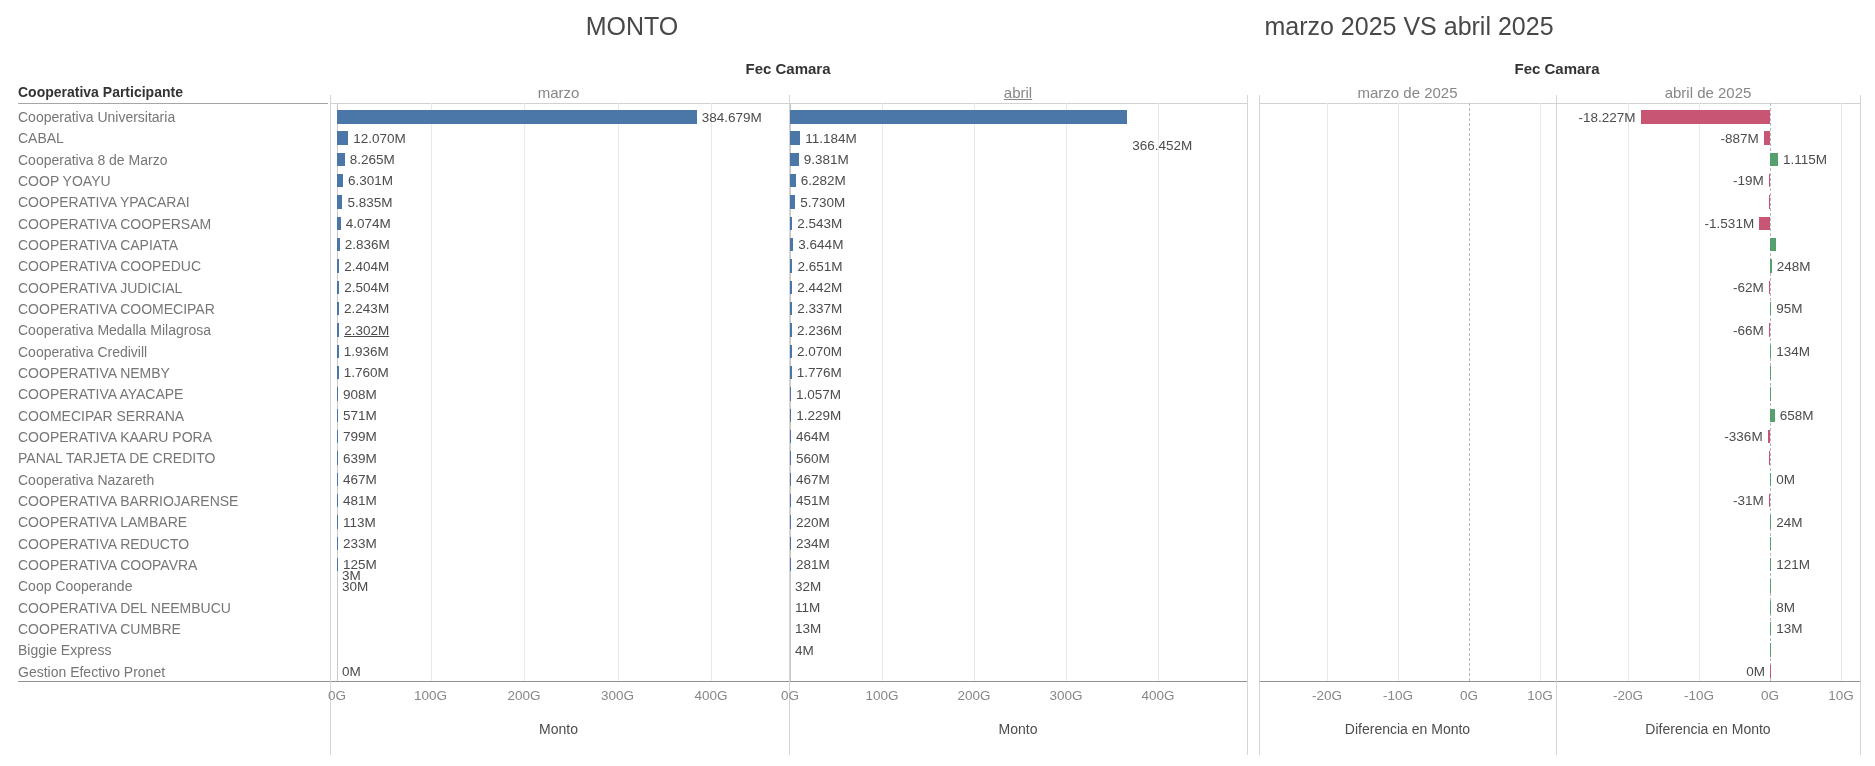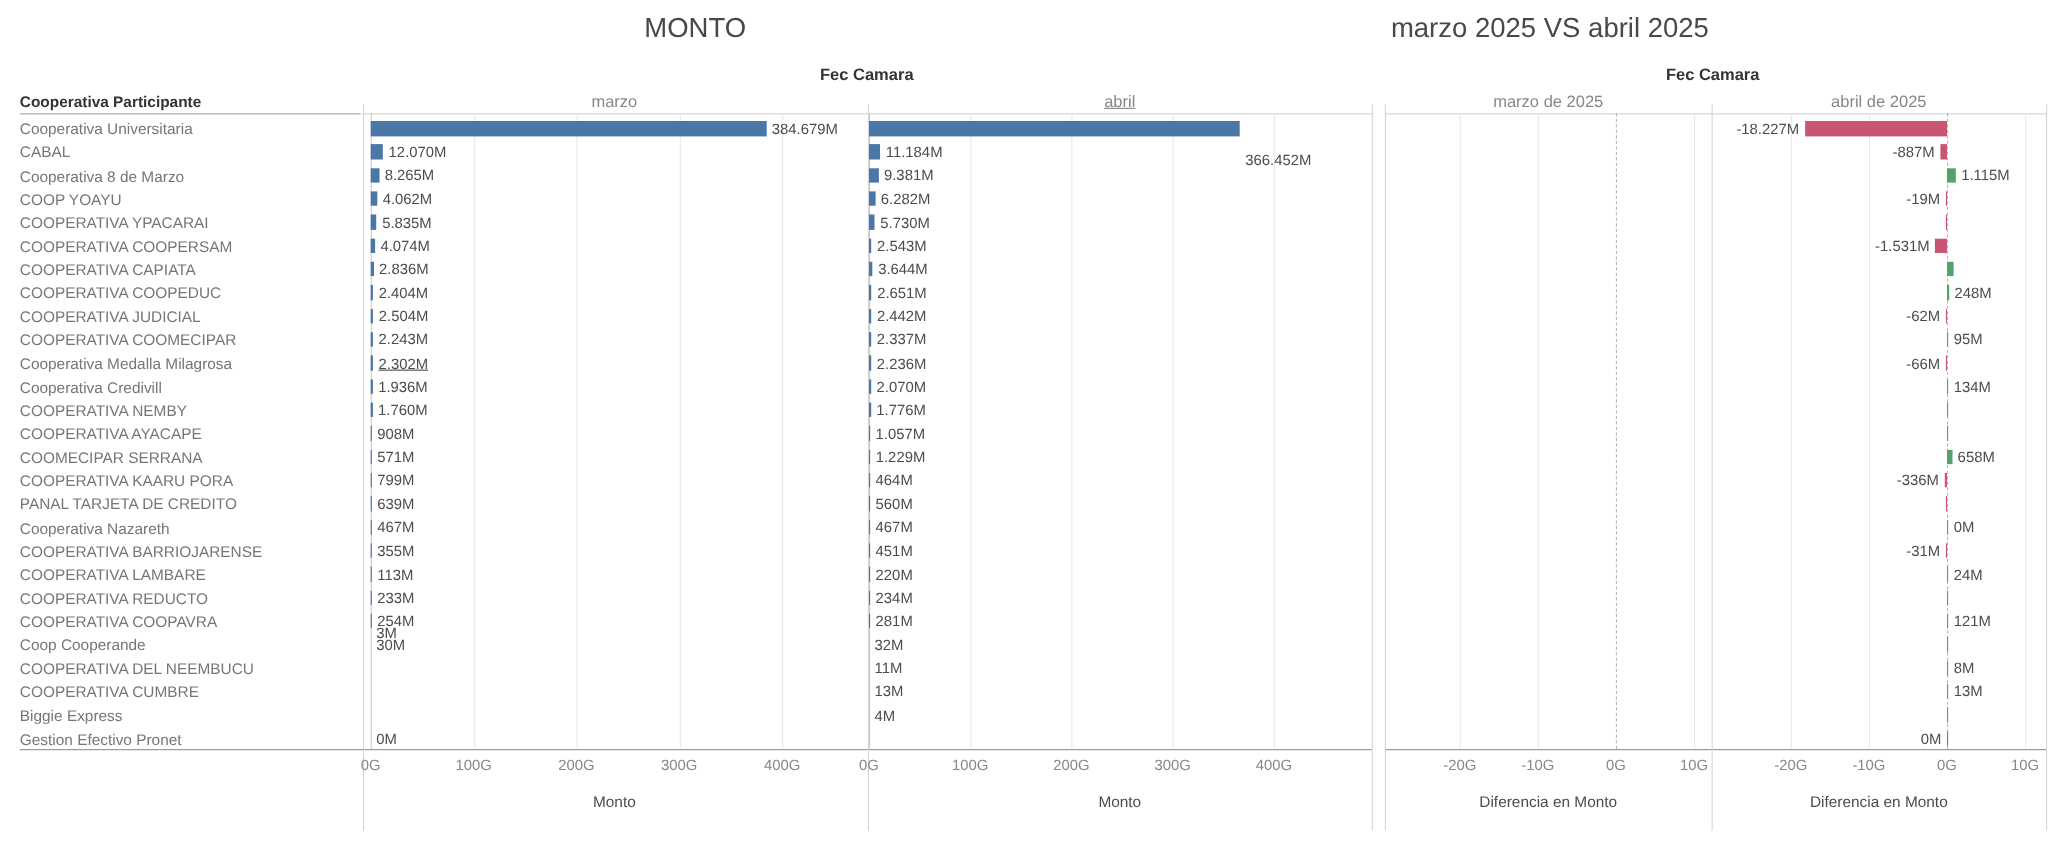--- a/index.html
+++ b/index.html
@@ -93,21 +93,21 @@
     <div class="abs tick-label" style="left: 617.5px; top: 688px;">300G</div>
     <div class="vline " style="left: 711px; top: 103px; height: 578px;"></div>
     <div class="abs tick-label" style="left: 711px; top: 688px;">400G</div>
     <div class="bar" style="left: 337px; top: 110px; width: 359.675px; height: 13.5px; background: rgb(74, 118, 168);"></div>
     <div class="abs val-label" style="left: 701.675px; top: 109.5px;">384.679M</div>
     <div class="bar" style="left: 337px; top: 131.33px; width: 11.2855px; height: 13.5px; background: rgb(74, 118, 168);"></div>
     <div class="abs val-label" style="left: 353.285px; top: 130.83px;">12.070M</div>
     <div class="bar" style="left: 337px; top: 152.66px; width: 7.72778px; height: 13.5px; background: rgb(74, 118, 168);"></div>
     <div class="abs val-label" style="left: 349.728px; top: 152.16px;">8.265M</div>
     <div class="bar" style="left: 337px; top: 173.99px; width: 5.89143px; height: 13.5px; background: rgb(74, 118, 168);"></div>
-    <div class="abs val-label" style="left: 347.891px; top: 173.49px;">4.062M</div>
+    <div class="abs val-label" style="left: 347.891px; top: 173.49px;">6.301M</div>
     <div class="bar" style="left: 337px; top: 195.32px; width: 5.45573px; height: 13.5px; background: rgb(74, 118, 168);"></div>
     <div class="abs val-label" style="left: 347.456px; top: 194.82px;">5.835M</div>
     <div class="bar" style="left: 337px; top: 216.65px; width: 3.80919px; height: 13.5px; background: rgb(74, 118, 168);"></div>
     <div class="abs val-label" style="left: 345.809px; top: 216.15px;">4.074M</div>
     <div class="bar" style="left: 337px; top: 237.98px; width: 2.65166px; height: 13.5px; background: rgb(74, 118, 168);"></div>
     <div class="abs val-label" style="left: 344.652px; top: 237.48px;">2.836M</div>
     <div class="bar" style="left: 337px; top: 259.31px; width: 2.24774px; height: 13.5px; background: rgb(74, 118, 168);"></div>
     <div class="abs val-label" style="left: 344.248px; top: 258.81px;">2.404M</div>
     <div class="bar" style="left: 337px; top: 280.64px; width: 2.34124px; height: 13.5px; background: rgb(74, 118, 168);"></div>
     <div class="abs val-label" style="left: 344.341px; top: 280.14px;">2.504M</div>
@@ -123,27 +123,27 @@
     <div class="abs val-label" style="left: 343px; top: 386.79px;">908M</div>
     <div class="bar" style="left: 337px; top: 408.62px; width: 1px; height: 13.5px; background: rgb(74, 118, 168);"></div>
     <div class="abs val-label" style="left: 343px; top: 408.12px;">571M</div>
     <div class="bar" style="left: 337px; top: 429.95px; width: 1px; height: 13.5px; background: rgb(74, 118, 168);"></div>
     <div class="abs val-label" style="left: 343px; top: 429.45px;">799M</div>
     <div class="bar" style="left: 337px; top: 451.28px; width: 1px; height: 13.5px; background: rgb(74, 118, 168);"></div>
     <div class="abs val-label" style="left: 343px; top: 450.78px;">639M</div>
     <div class="bar" style="left: 337px; top: 472.61px; width: 1px; height: 13.5px; background: rgb(74, 118, 168);"></div>
     <div class="abs val-label" style="left: 343px; top: 472.11px;">467M</div>
     <div class="bar" style="left: 337px; top: 493.94px; width: 1px; height: 13.5px; background: rgb(74, 118, 168);"></div>
-    <div class="abs val-label" style="left: 343px; top: 493.44px;">355M</div>
+    <div class="abs val-label" style="left: 343px; top: 493.44px;">481M</div>
     <div class="bar" style="left: 337px; top: 515.27px; width: 1px; height: 13.5px; background: rgb(74, 118, 168);"></div>
     <div class="abs val-label" style="left: 343px; top: 514.77px;">113M</div>
     <div class="bar" style="left: 337px; top: 536.6px; width: 1px; height: 13.5px; background: rgb(74, 118, 168);"></div>
     <div class="abs val-label" style="left: 343px; top: 536.1px;">233M</div>
     <div class="bar" style="left: 337px; top: 557.93px; width: 1px; height: 13.5px; background: rgb(74, 118, 168);"></div>
-    <div class="abs val-label" style="left: 343px; top: 557.43px;">254M</div>
+    <div class="abs val-label" style="left: 343px; top: 557.43px;">125M</div>
     <div class="abs val-label" style="left: 342.028px; top: 578.76px;">30M</div>
     <div class="abs val-label" style="left: 342.003px; top: 568px;">3M</div>
     <div class="abs val-label" style="left: 342px; top: 664.08px;">0M</div>
     <div class="vline border" style="left: 789px; top: 95px; height: 660px;"></div>
     <div class="vline axis" style="left: 790px; top: 103px; height: 578px;"></div>
     <div class="abs tick-label" style="left: 790px; top: 688px;">0G</div>
     <div class="vline " style="left: 882px; top: 103px; height: 578px;"></div>
     <div class="abs tick-label" style="left: 882px; top: 688px;">100G</div>
     <div class="vline " style="left: 974px; top: 103px; height: 578px;"></div>
     <div class="abs tick-label" style="left: 974px; top: 688px;">200G</div>

